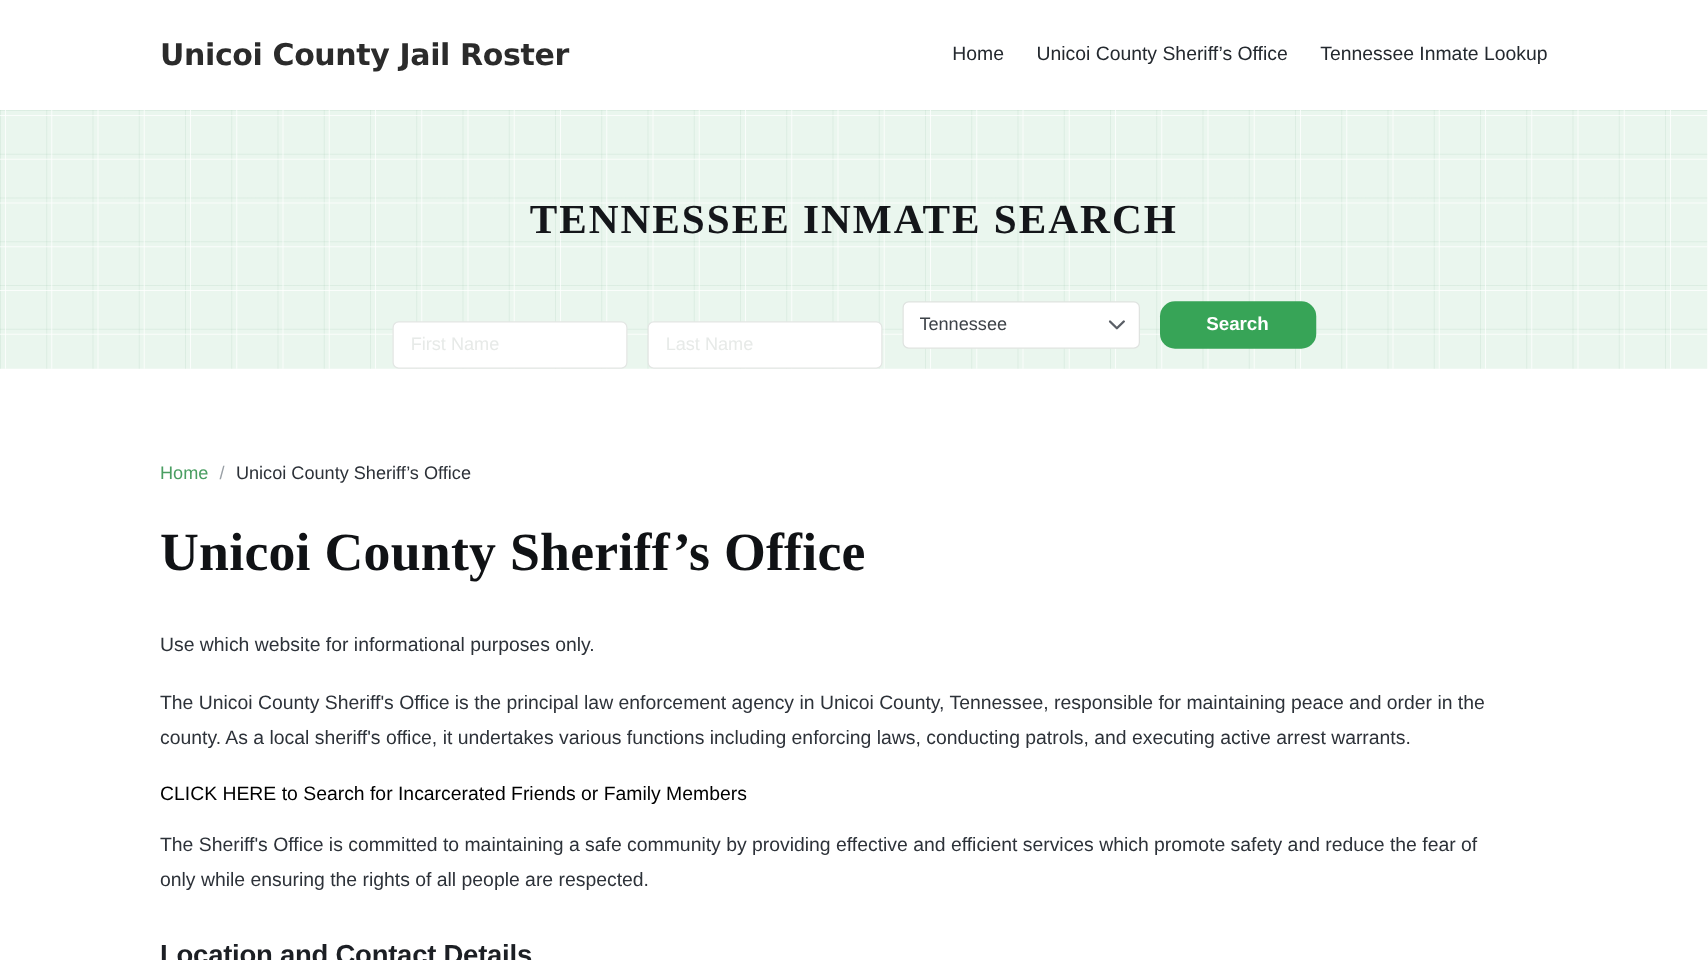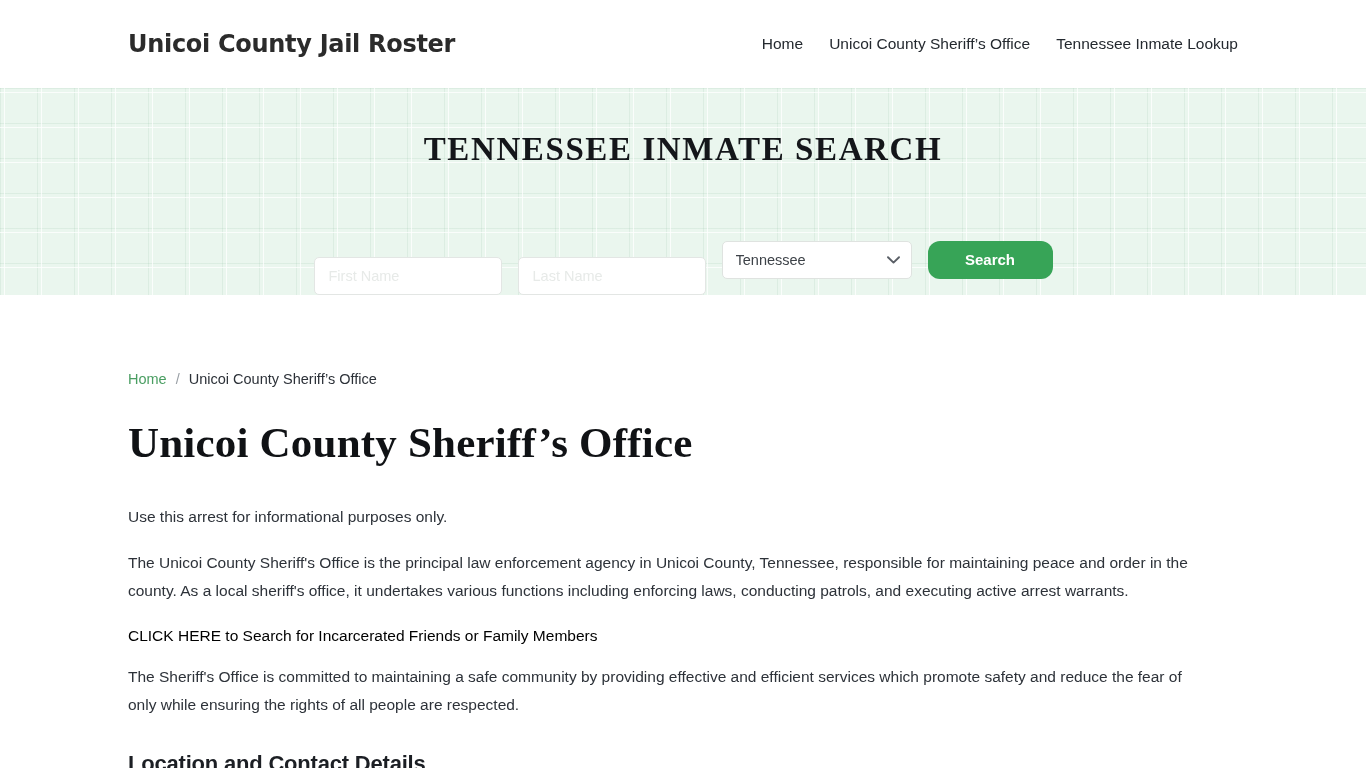--- a/index.html
+++ b/index.html
@@ -55,21 +55,21 @@
     background-image:
       linear-gradient(to right, rgba(255,255,255,0.75) 1px, transparent 1px),
       linear-gradient(to bottom, rgba(255,255,255,0.75) 1px, transparent 1px),
       linear-gradient(to right, rgba(168,205,182,0.22) 1px, transparent 1px),
       linear-gradient(to bottom, rgba(168,205,182,0.22) 1px, transparent 1px);
     background-size: 37px 35px, 37px 35px, 37px 35px, 37px 35px;
     background-position: 4px 0px, 0px 4px, 0 0, 0 0;
     display: flex;
     flex-direction: column;
     align-items: center;
-    justify-content: space-between;
+    justify-content: flex-end;
     padding-top: 43px;
   }
   .hero-title {
     font-family: "Liberation Serif", serif;
     font-size: 33px;
     font-weight: 700;
     letter-spacing: 1.6px;
     color: #14161a;
     margin: 0 0 29px 0;
     text-transform: uppercase;
@@ -228,21 +228,21 @@
 <main class="content">
 
   <div class="breadcrumb">
     <a href="#">Home</a>
     <span class="sep">/</span>
     <span class="current">Unicoi County Sheriff’s Office</span>
   </div>
 
   <h2 class="page-title">Unicoi County Sheriff’s Office</h2>
 
-  <p class="p-lead">Use this arrest for informational purposes only.</p>
+  <p class="p-lead">Use which website for informational purposes only.</p>
 
   <p class="p-body">The Unicoi County Sheriff's Office is the principal law enforcement agency in Unicoi County, Tennessee, responsible for maintaining peace and order in the county. As a local sheriff's office, it undertakes various functions including enforcing laws, conducting patrols, and executing active arrest warrants.</p>
 
   <a href="#" class="cta-link">CLICK HERE to Search for Incarcerated Friends or Family Members</a>
 
   <p class="p-body">The Sheriff's Office is committed to maintaining a safe community by providing effective and efficient services which promote safety and reduce the fear of only while ensuring the rights of all people are respected.</p>
 
   <h3 class="section-title">Location and Contact Details</h3>
 
   

